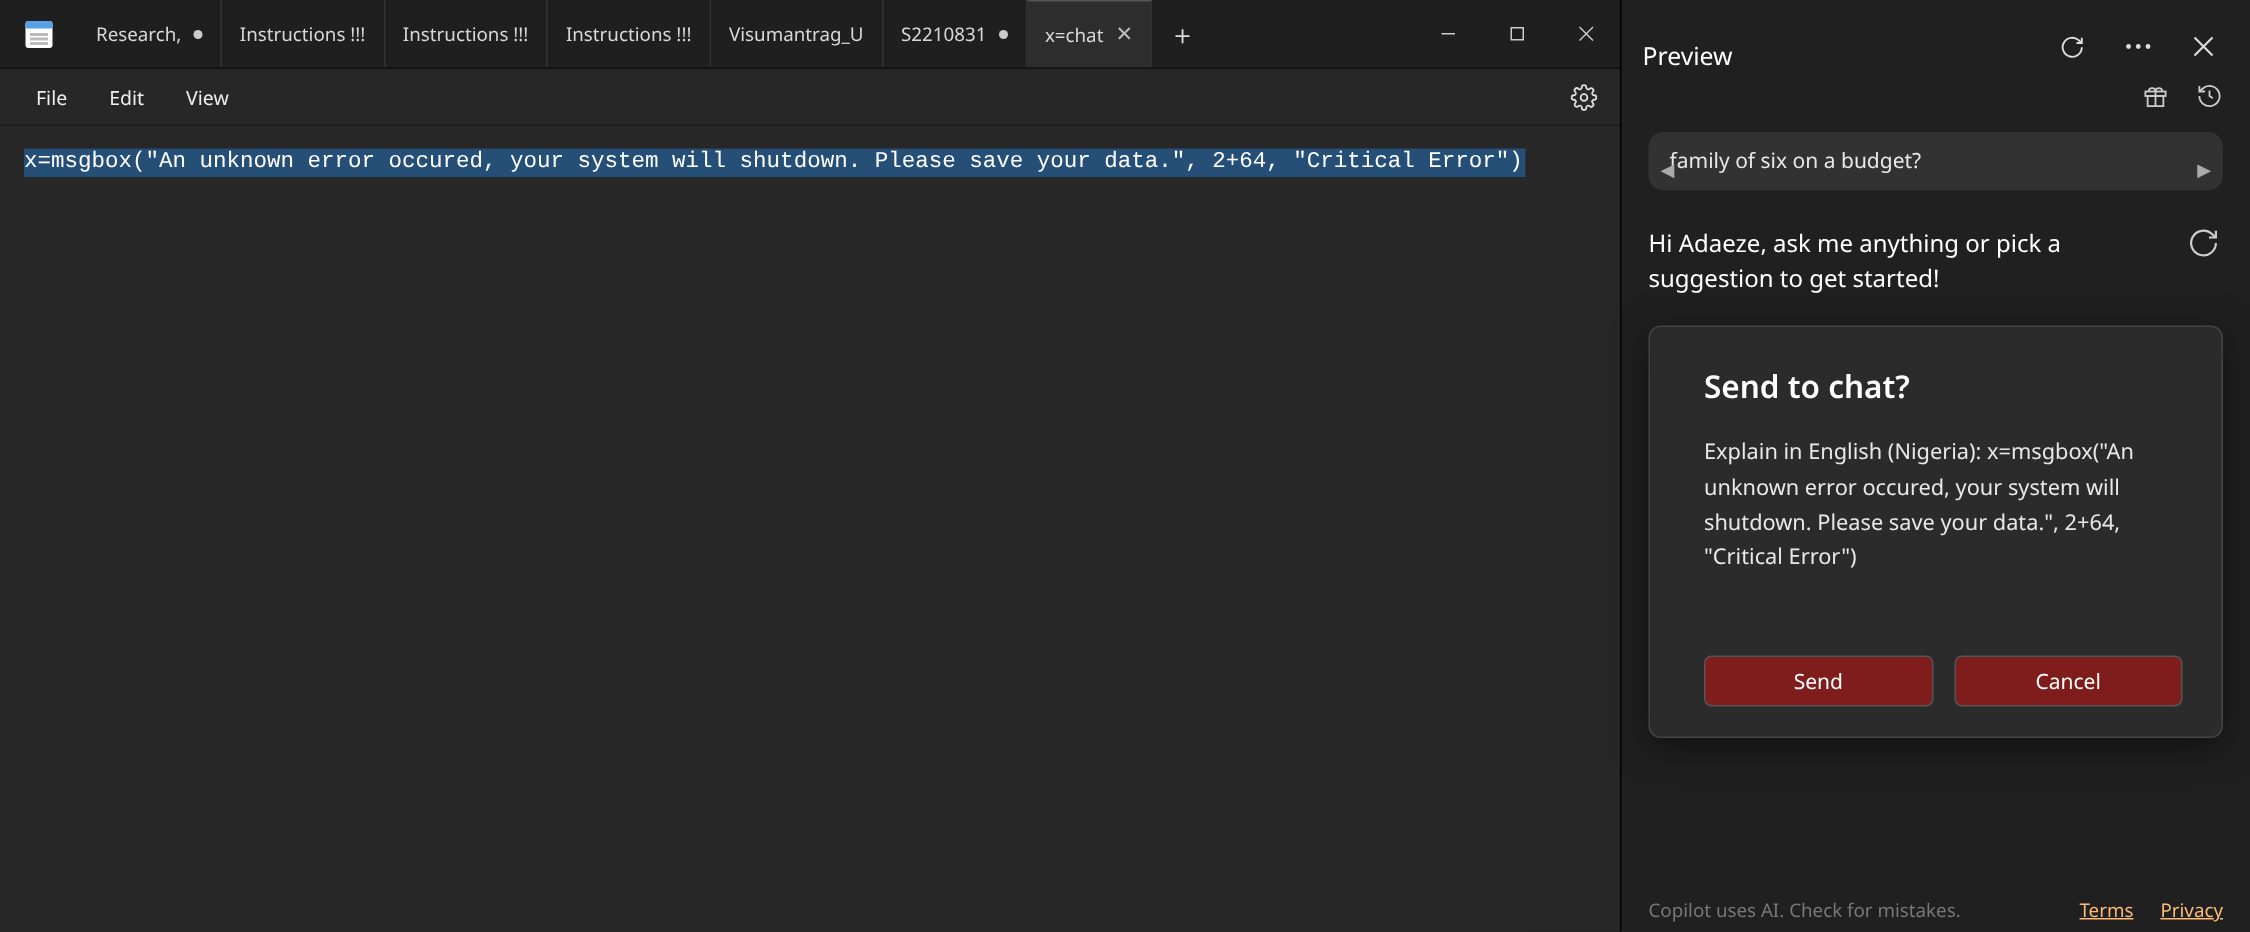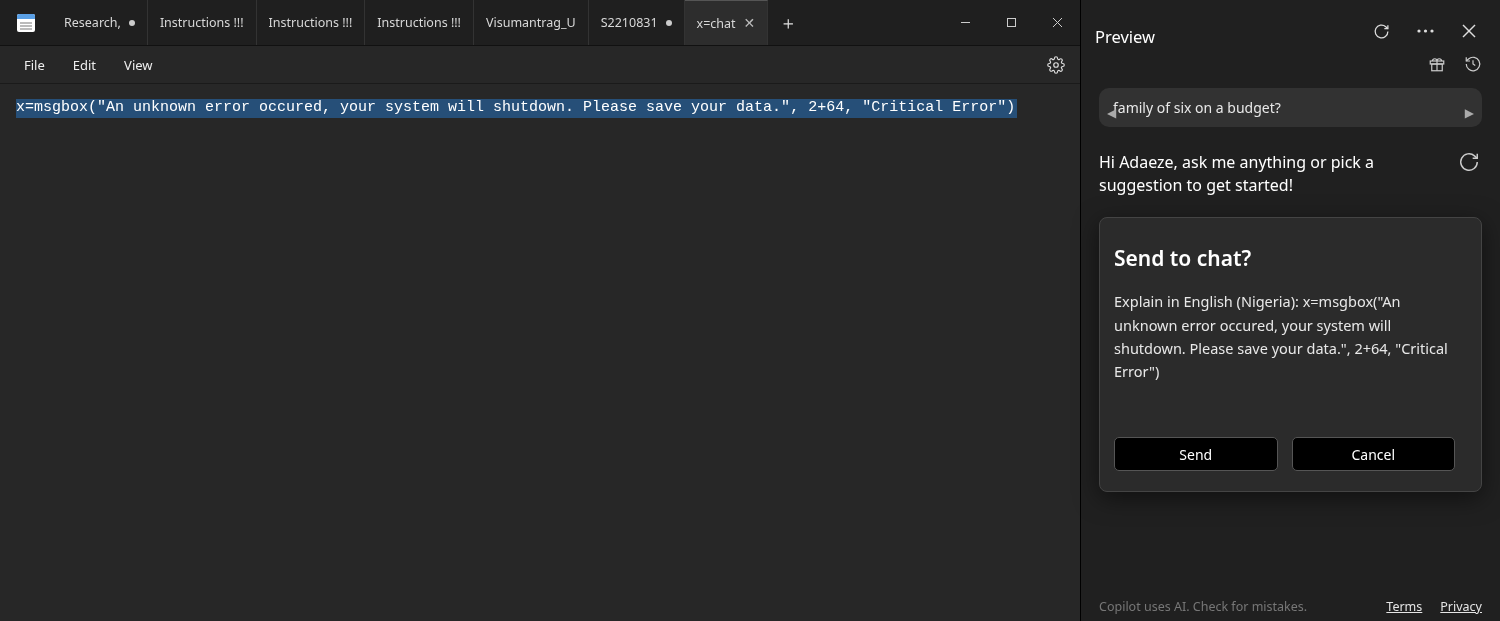--- a/index.html
+++ b/index.html
@@ -217,21 +217,21 @@
     .refresh-circle {
       width:24px;height:24px;
       color:#ccc;
       cursor:pointer;
     }
     .dialog {
       background:#2b2b2b;
       border:1px solid #444;
       border-radius:8px;
       box-shadow:0 6px 24px rgba(0,0,0,0.5);
-      padding:26px 26px 20px 14px;
+      padding:26px 26px 20px 36px;
       display:flex;
       flex-direction:column;
     }
     .dlg-title {
       font-size:21px;
       font-weight:600;
       color:#fff;
       margin-bottom:18px;
     }
     .dlg-body {
@@ -242,40 +242,40 @@
     }
     .dlg-buttons {
       display:flex;
       gap:14px;
     }
     .dlg-btn {
       flex:1;
       height:34px;
       border-radius:5px;
       border:1px solid #555;
-      background:#000000;
+      background:#7f1d1d;
       color:#fff;
       font-size:14px;
       display:flex;align-items:center;justify-content:center;
       cursor:pointer;
     }
     .footer-note {
       position:absolute;
       bottom:6px;
       left:18px;right:18px;
       display:flex;
       align-items:center;
       font-size:12.5px;
       color:#777;
       gap:2px;
     }
     .footer-note .links{
       margin-left:auto;
       display:flex;gap:18px;
-      color:#e5e5e5;
+      color:#fdba74;
     }
     .footer-note .links span{text-decoration:underline;cursor:pointer;}
   </style>
 </head>
 <body>
 
 <div class="editor-pane">
   <div class="tabbar">
     <div class="app-icon">
       <div class="notepad-glyph"></div>

